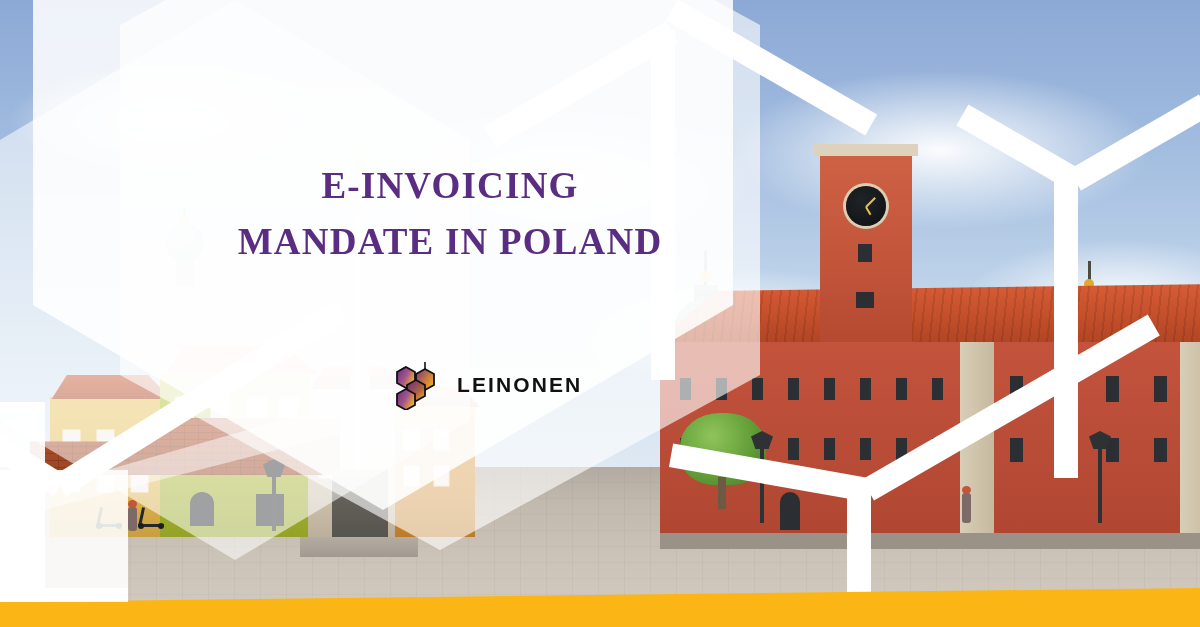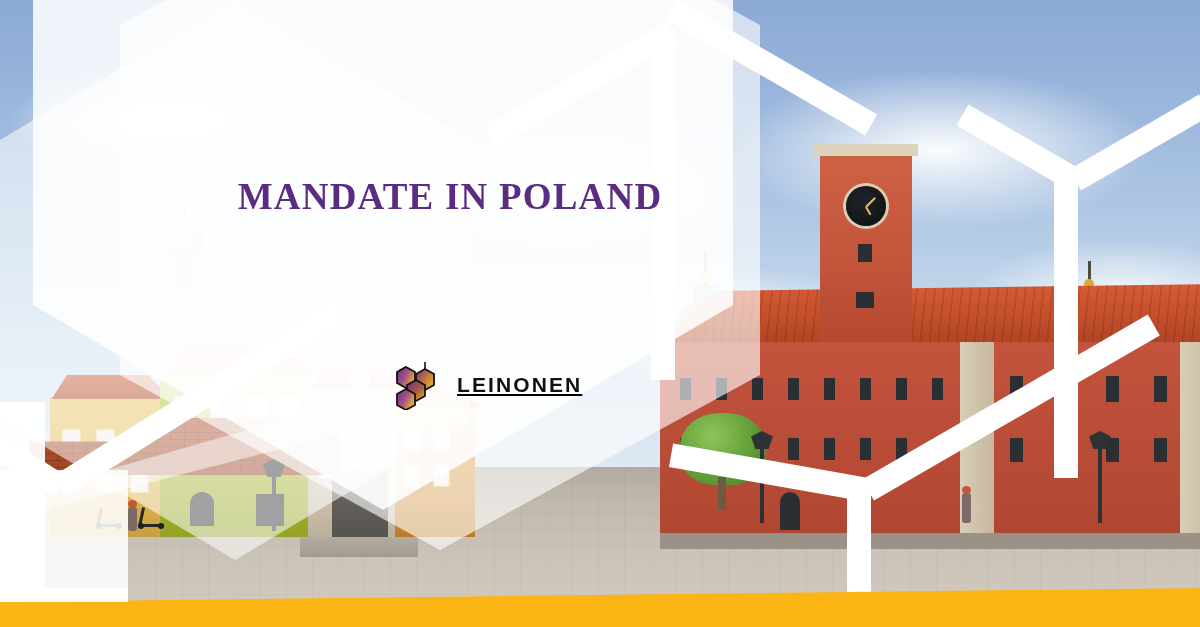--- a/index.html
+++ b/index.html
@@ -172,21 +172,21 @@
     font-weight:700;
     color:#5B2D82;
     letter-spacing:.5px;
     line-height:1.22;
     font-size:37px;
   }
   .title .l1{display:block;font-size:37px;letter-spacing:1.2px;}
   .title .l2{display:block;font-size:37px;letter-spacing:1.2px;margin-top:11px;}
 
   
-  .logo{position:absolute;left:392px;top:358px;display:flex;align-items:center;gap:9px;text-decoration:underline;}
+  .logo{position:absolute;left:392px;top:358px;display:flex;align-items:center;gap:9px;}
   .logo-mark{width:56px;height:52px;display:block;}
   .logo-text{
     font-family:"Liberation Sans",sans-serif;
     font-weight:700;
     font-size:21px;
     letter-spacing:2.1px;
     color:#111111;
     line-height:1;
   }
 
@@ -369,20 +369,21 @@
     <div class="bar" style="left:868px;top:478px;width:200px;height:24px;transform:rotate(190deg);"></div>
     <div class="bar" style="left:859px;top:476px;width:150px;height:24px;transform:rotate(90deg);"></div>
 
     <div class="bar" style="left:60px;top:474px;width:330px;height:24px;transform:rotate(-32deg);"></div>
     <div class="bar" style="left:60px;top:474px;width:90px;height:24px;transform:rotate(212deg);"></div>
 
     <div class="hex-soft" style="left:-40px;top:392px;width:420px;height:120px;clip-path:polygon(0 100%,100% 0,100% 26%,18% 100%);opacity:.85;"></div>
   </div>
 
   <div class="title">
+    <span class="l1">E-INVOICING</span>
     <span class="l2">MANDATE IN POLAND</span>
   </div>
 
   <div class="logo">
     <svg class="logo-mark" viewBox="0 0 56 52">
       <defs>
         <linearGradient id="hg1" x1="0" y1="0" x2="1" y2="0.6">
           <stop offset="0%" stop-color="#6B2D82"></stop>
             <stop offset="55%" stop-color="#A2558A"></stop>
             <stop offset="100%" stop-color="#F0B429"></stop>

